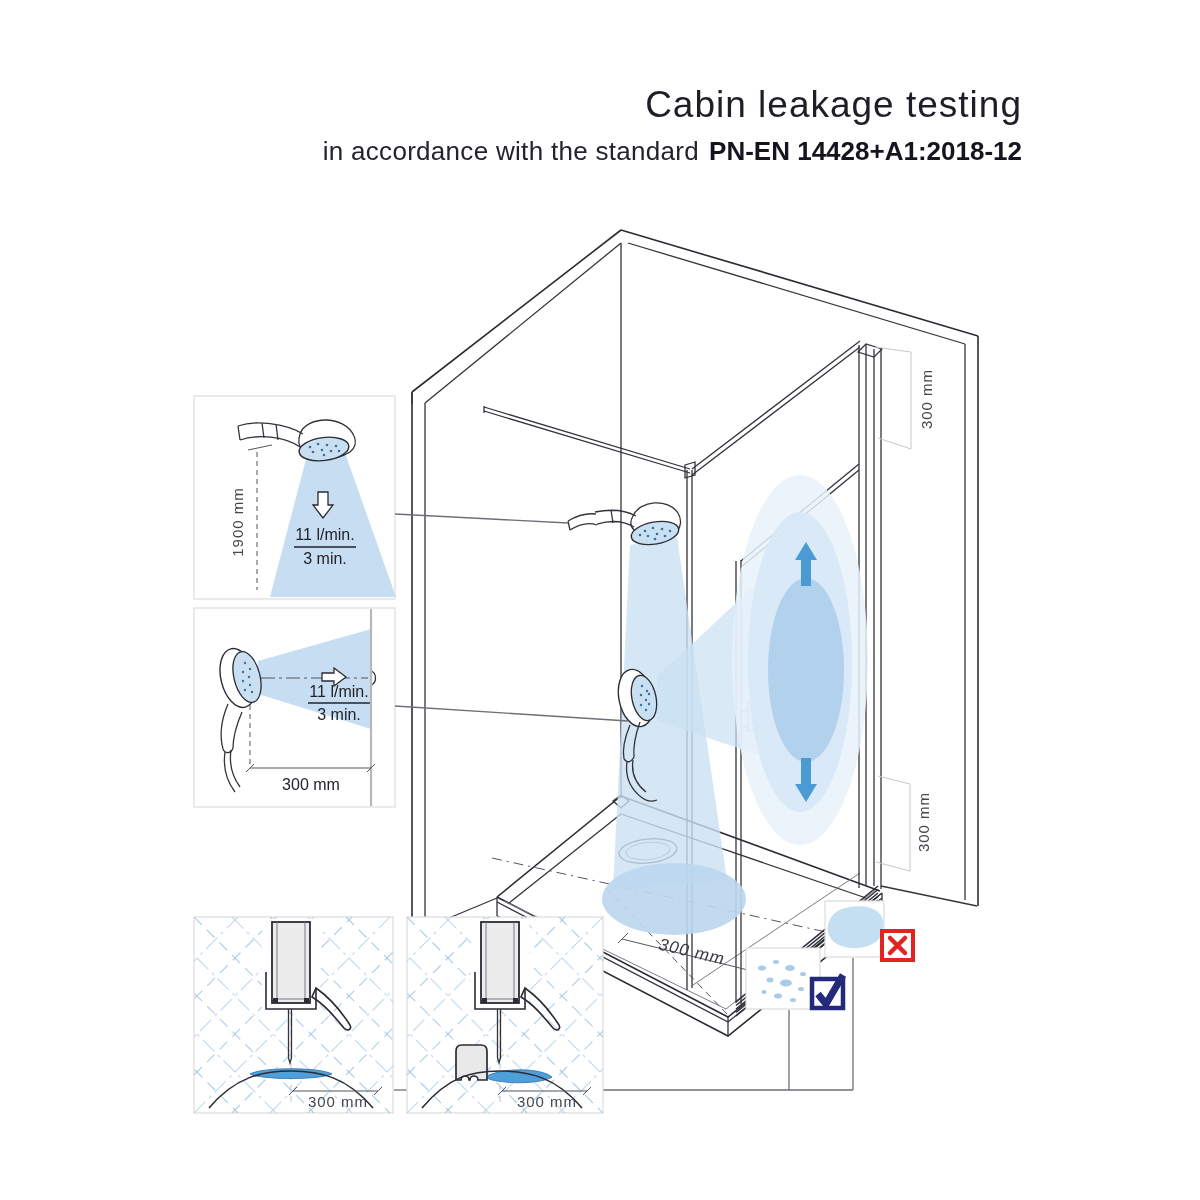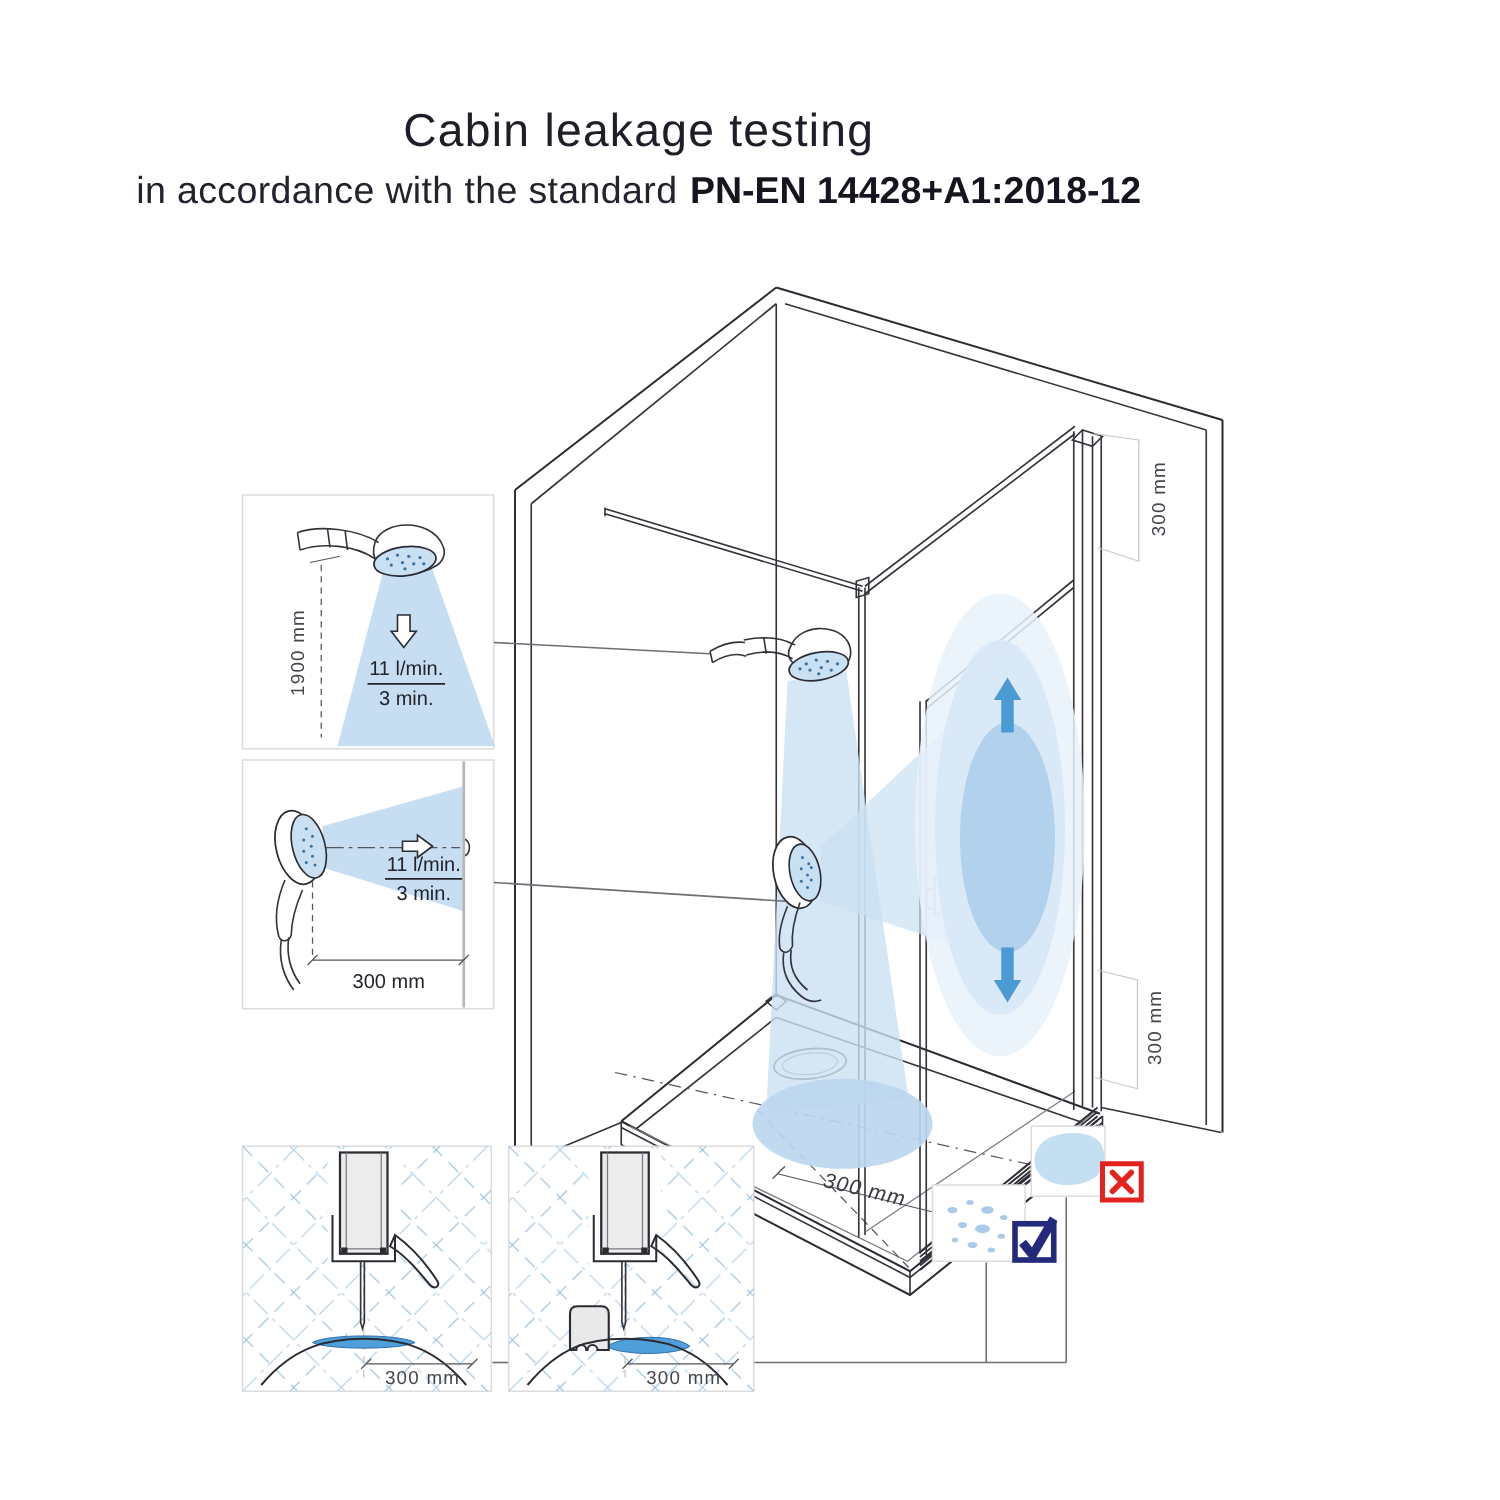--- a/index.html
+++ b/index.html
@@ -1,20 +1,20 @@
 <!DOCTYPE html>
 <html><head>
 <meta charset="utf-8">
 <style>
   html,body{margin:0;padding:0;background:#ffffff;}
   .page{position:relative;width:1200px;height:1200px;background:#fff;overflow:hidden;
         font-family:"Liberation Sans",sans-serif;color:#1e1e28;}
-  header{position:absolute;top:84px;left:0;width:1022px;text-align:center;}
+  header{position:absolute;top:84px;left:0;width:1022px;text-align:right;}
   h1{margin:0;font-size:37px;font-weight:500;letter-spacing:1px;color:#1e1e28;}
-  .subtitle{margin:10px 0 0 0;font-size:30px;font-weight:400;letter-spacing:.3px;color:#23232d;}
+  .subtitle{margin:10px 0 0 0;font-size:26px;font-weight:400;letter-spacing:.3px;color:#23232d;}
   .subtitle .std{font-weight:700;color:#15151f;margin-left:10px;letter-spacing:0;}
   svg{position:absolute;left:0;top:0;}
   svg text{font-family:"Liberation Sans",sans-serif;}
   .dim{font-size:15px;fill:#46464e;letter-spacing:1px;}
   .frac{font-size:16px;fill:#23232b;}
   .trayDim{font-size:17px;fill:#3a3a42;letter-spacing:1px;}
   .ln{stroke:#33333b;stroke-width:1.3;fill:none;}
   .lnB{stroke:#2b2b33;stroke-width:1.6;fill:none;}
   .thin{stroke:#7a7a82;stroke-width:1;fill:none;}
   .leader{stroke:#6e6e76;stroke-width:1.3;fill:none;}

